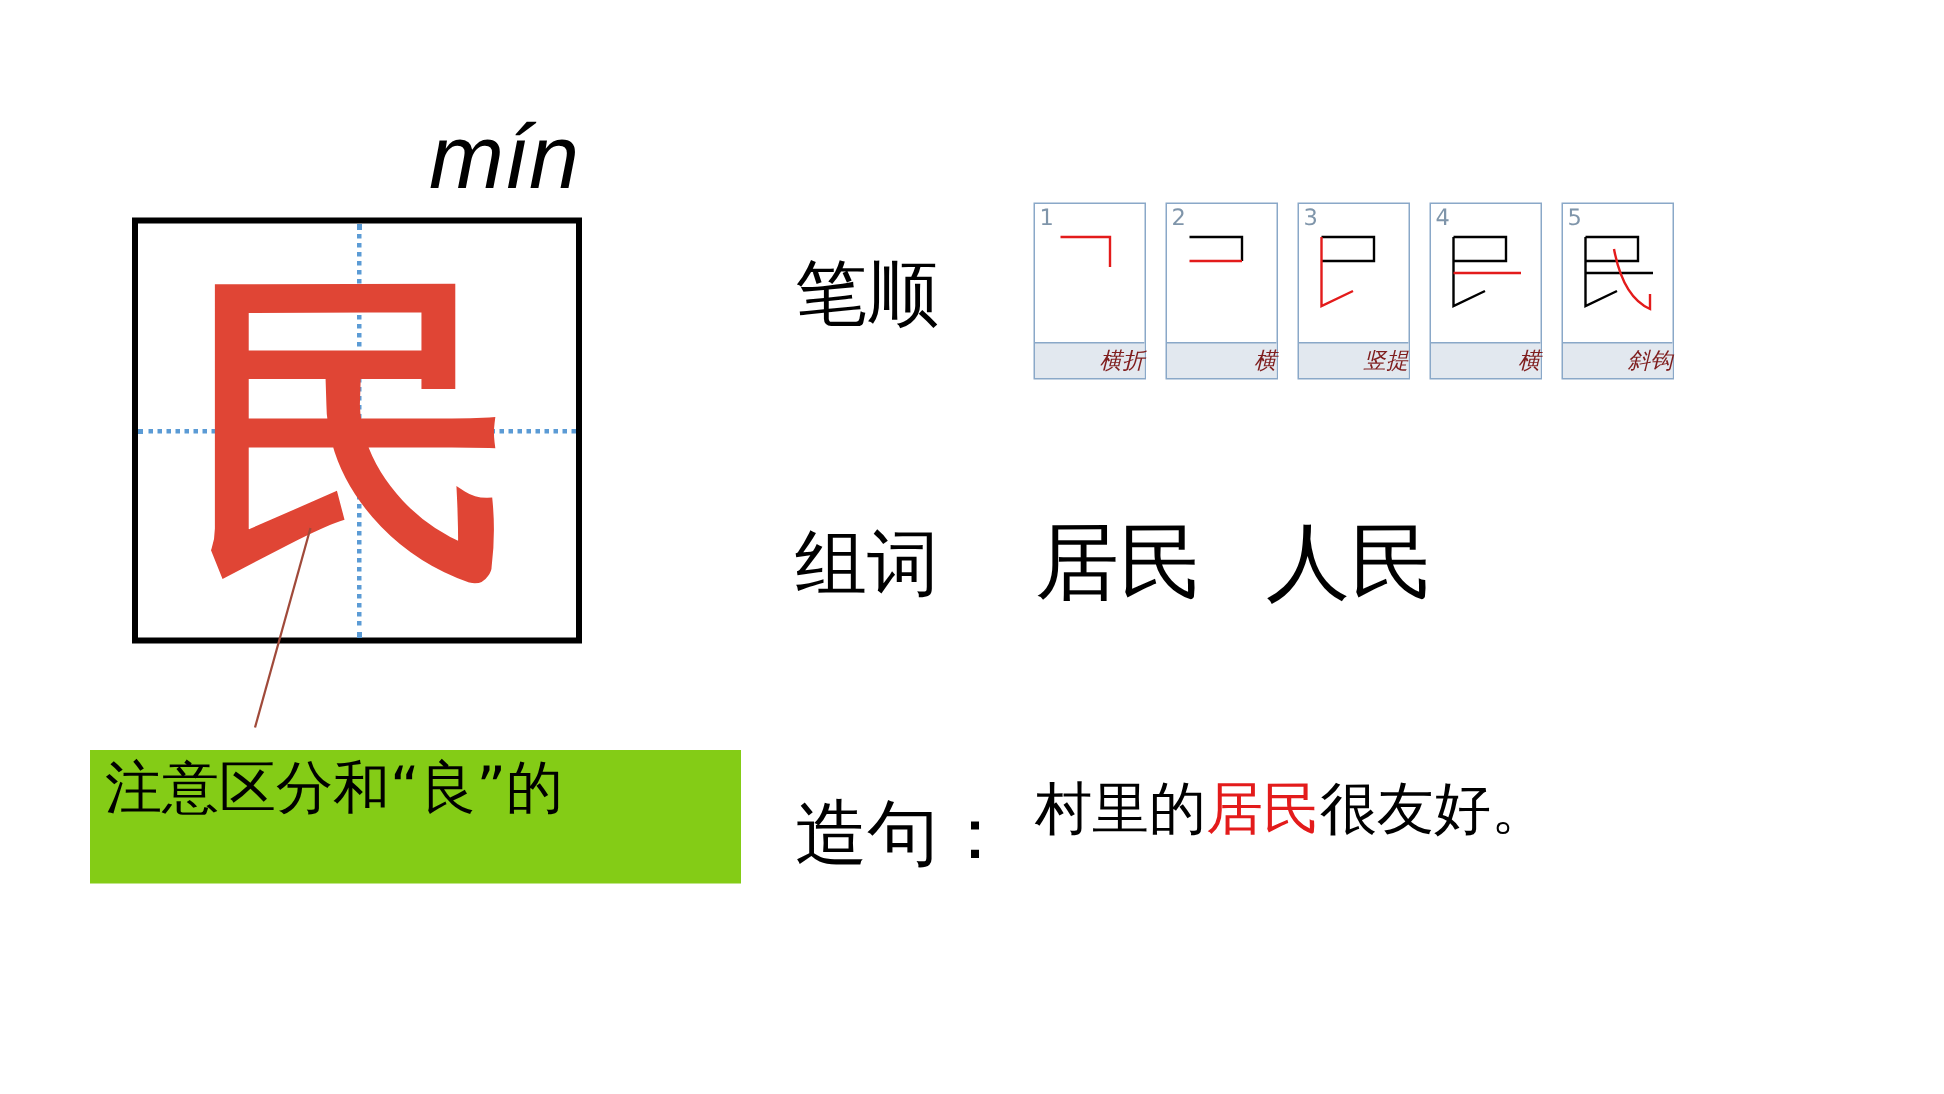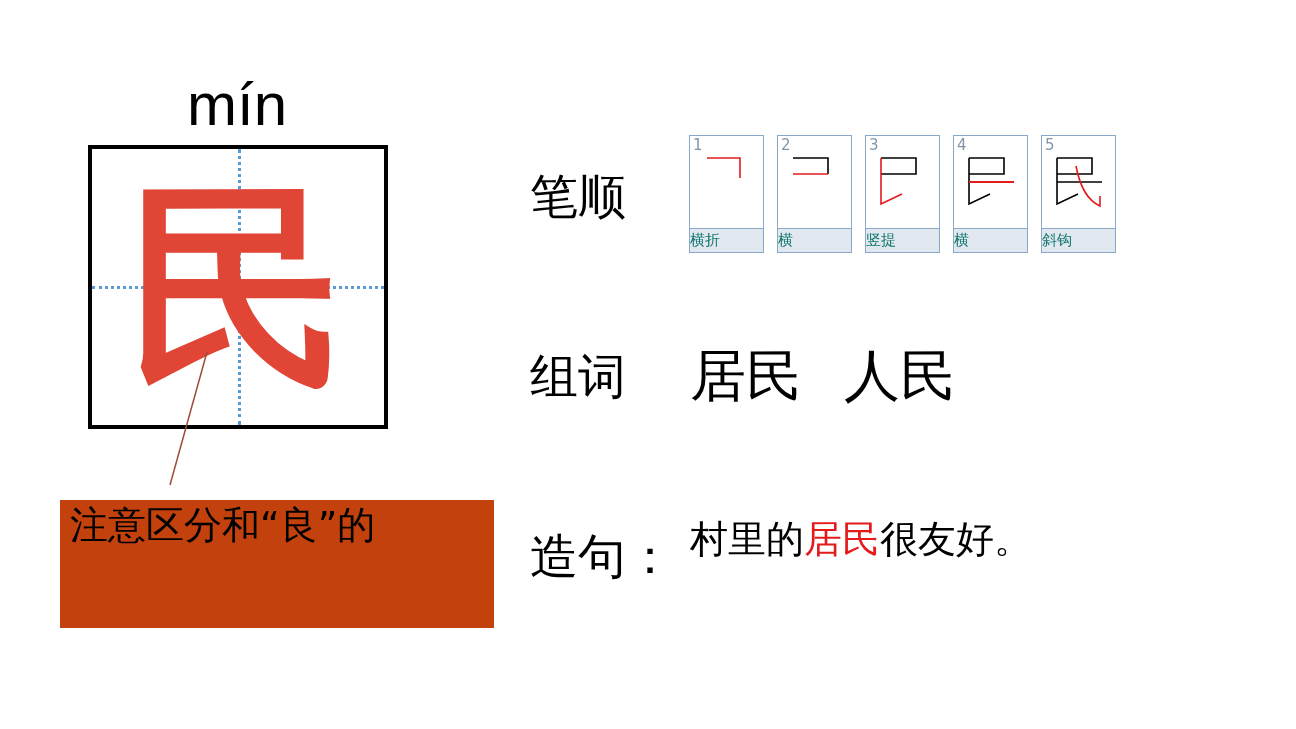--- a/index.html
+++ b/index.html
@@ -1,29 +1,29 @@
 <!DOCTYPE html>
 <html><head>
 <meta charset="utf-8">
 <style>
   html,body{margin:0;padding:0;background:#ffffff;}
   body{width:1296px;height:729px;position:relative;overflow:hidden;font-family:"DejaVu Sans",sans-serif;color:#000;}
-  .pinyin{position:absolute;left:88px;top:70px;width:298px;text-align:center;font-family:"Liberation Sans",sans-serif;font-size:60px;line-height:70px;}
+  .pinyin{position:absolute;left:88px;top:70px;width:298px;text-align:right;font-family:"Liberation Sans",sans-serif;font-size:60px;line-height:70px;font-style:italic;}
   .grid{position:absolute;left:88px;top:145px;width:292px;height:276px;border:4px solid #000;background:#fff;}
   .grid .vline{position:absolute;left:146px;top:0;bottom:0;border-left:3px dotted #5b9bd5;}
   .grid .hline{position:absolute;top:137px;left:0;right:0;border-top:3px dotted #5b9bd5;}
   .grid .char{position:absolute;left:0;top:0;width:292px;height:276px;display:flex;align-items:center;justify-content:center;font-family:"DejaVu Serif",serif;font-size:220px;font-weight:bold;color:#e04535;line-height:1;}
   .leader{position:absolute;left:0;top:0;width:1296px;height:729px;pointer-events:none;}
-  .note{position:absolute;left:60px;top:500px;width:434px;height:128px;background:#c2410c;box-sizing:border-box;padding:2px 10px;font-size:38px;line-height:46px;color:#000;}
+  .note{position:absolute;left:60px;top:500px;width:434px;height:89px;background:#84cc16;box-sizing:border-box;padding:2px 10px;font-size:38px;line-height:46px;color:#000;}
   .label{position:absolute;left:530px;font-size:48px;font-weight:normal;line-height:60px;}
   .strokes{position:absolute;left:689px;top:135px;display:flex;gap:13px;}
   .stroke-card{width:75px;height:118px;border:1.5px solid #8aa8c8;box-sizing:border-box;position:relative;background:#fff;}
   .stroke-card .num{position:absolute;left:3px;top:1px;font-size:15px;color:#7f95aa;line-height:16px;}
   .stroke-card svg{position:absolute;left:0;top:0;}
-  .stroke-card .name{position:absolute;left:0;right:0;bottom:0;height:23px;background:#e2e8ef;border-top:1.5px solid #8aa8c8;text-align:left;font-size:15px;line-height:23px;color:#0f766e;}
+  .stroke-card .name{position:absolute;left:0;right:0;bottom:0;height:23px;background:#e2e8ef;border-top:1.5px solid #8aa8c8;text-align:right;font-size:15px;line-height:23px;color:#7f1d1d;font-style:italic;}
   .words{position:absolute;left:690px;top:346px;font-size:56px;line-height:60px;}
   .words span{margin-right:42px;}
   .sentence{position:absolute;left:690px;top:509px;font-size:38px;line-height:60px;}
   .sentence .hl{color:#e31b1b;}
 </style>
 </head>
 <body>
 
 <div class="pinyin">mín</div>
 

